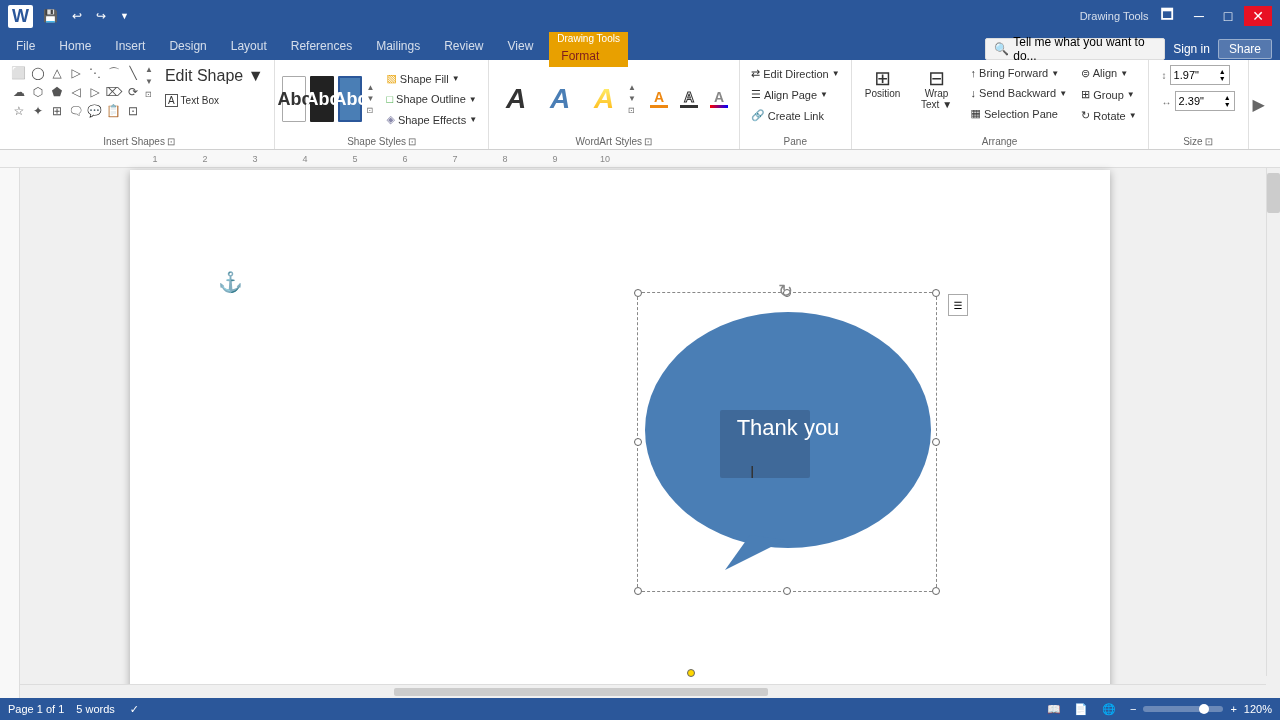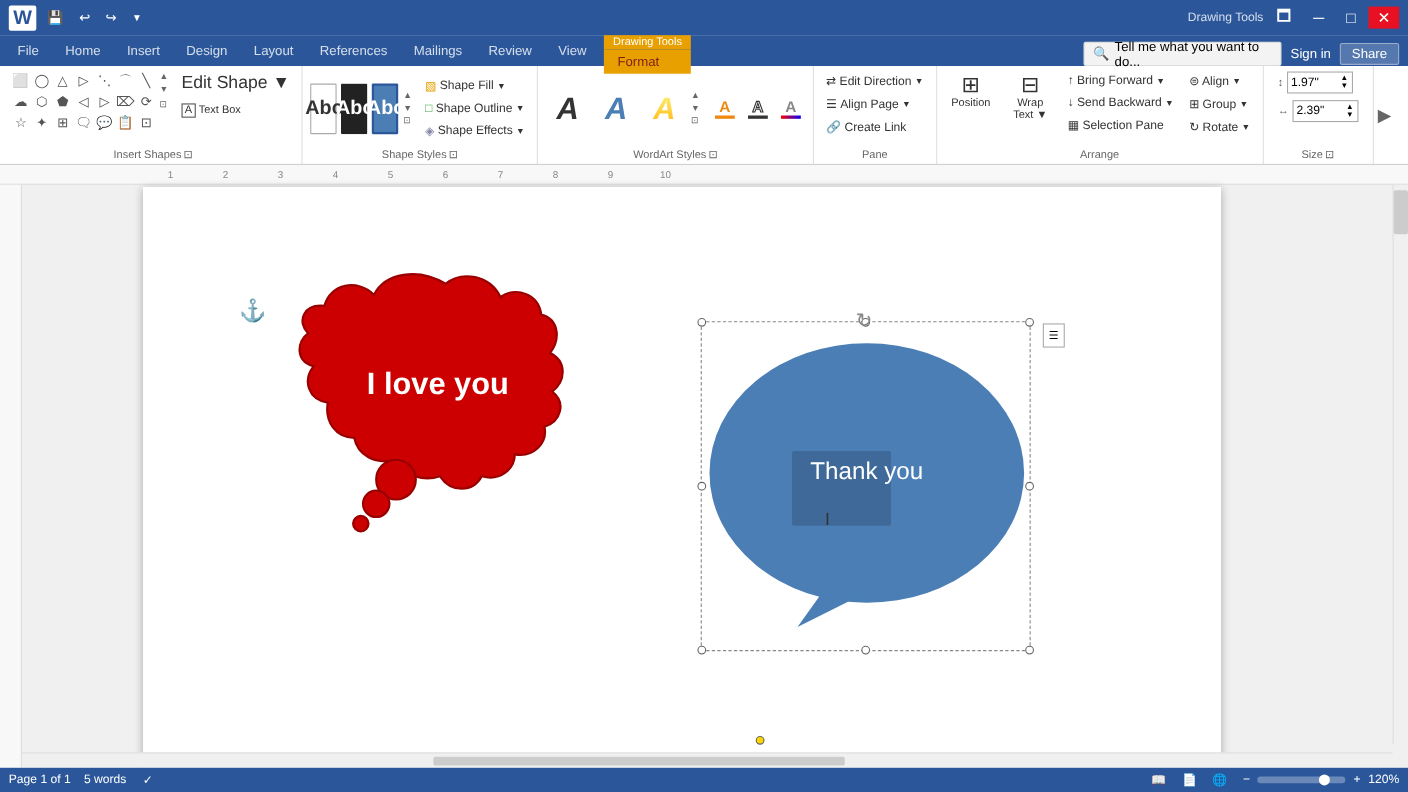--- a/index.html
+++ b/index.html
@@ -548,50 +548,20 @@
   <div style="position:absolute; top:18px; left:0; width:20px; bottom:0; background:#f8f8f8; border-right:1px solid #ddd;"></div>
 
   <div style="position:absolute; top:18px; right:0; width:14px; bottom:22px; background:#f0f0f0; border-left:1px solid #ddd;">
     <div style="width:100%; height:40px; background:#ccc; border-radius:2px; margin-top:5px;"></div>
   </div>
 
   <div id="page">
 
     <div class="anchor-icon" style="left:88px; top:100px; font-size:20px; color:#777;">⚓</div>
 
-    <div style="position:absolute; left:130px; top:68px; width:290px; height:270px;">
-      <svg viewBox="0 0 290 270" width="290" height="270">
-
-        <path d="
-          M145,20
-          C120,5 90,10 80,30
-          C65,15 40,20 35,40
-          C15,38 10,55 20,65
-          C10,72 8,90 25,95
-          C15,108 20,125 38,128
-          C35,145 45,160 62,160
-          C65,175 80,185 100,180
-          C108,195 125,200 140,195
-          C150,210 170,210 178,195
-          C195,200 208,188 208,175
-          C225,178 238,165 235,150
-          C250,145 255,128 242,118
-          C255,108 255,90 240,83
-          C250,70 248,52 232,48
-          C230,30 210,22 195,32
-          C185,12 160,8 145,20Z
-        " fill="#cc0000" stroke="#990000" stroke-width="2"></path>
-
-        <circle cx="100" cy="198" r="18" fill="#cc0000" stroke="#990000" stroke-width="2"></circle>
-        <circle cx="82" cy="220" r="12" fill="#cc0000" stroke="#990000" stroke-width="2"></circle>
-        <circle cx="68" cy="238" r="7" fill="#cc0000" stroke="#990000" stroke-width="2"></circle>
-
-        <text x="138" y="120" text-anchor="middle" font-size="28" font-weight="bold" fill="white" font-family="Arial, sans-serif">I love you</text>
-      </svg>
-    </div>
 
     <div style="position:absolute; left:510px; top:130px; width:295px; height:288px;">
       <svg viewBox="0 0 295 288" width="295" height="288">
 
         <ellipse cx="148" cy="130" rx="143" ry="118" fill="#4a7eb5"></ellipse>
 
         <path d="M110,235 L85,270 L145,240 Z" fill="#4a7eb5"></path>
 
         <rect x="80" y="110" width="90" height="68" fill="rgba(50,80,120,0.45)" rx="2"></rect>
 

